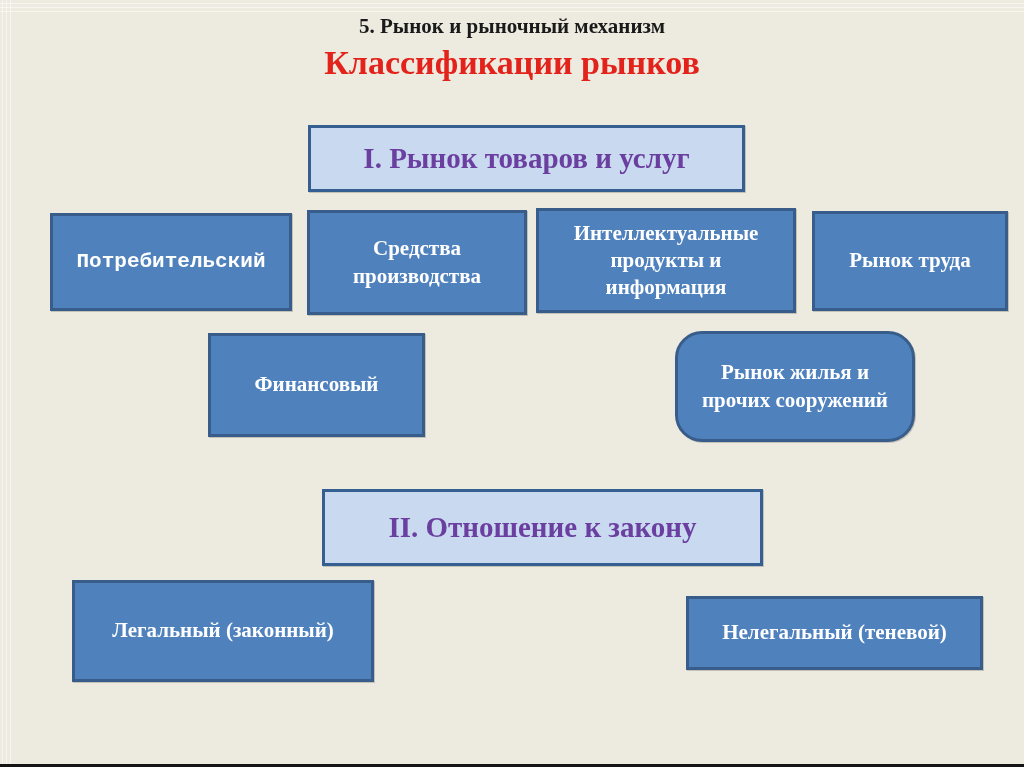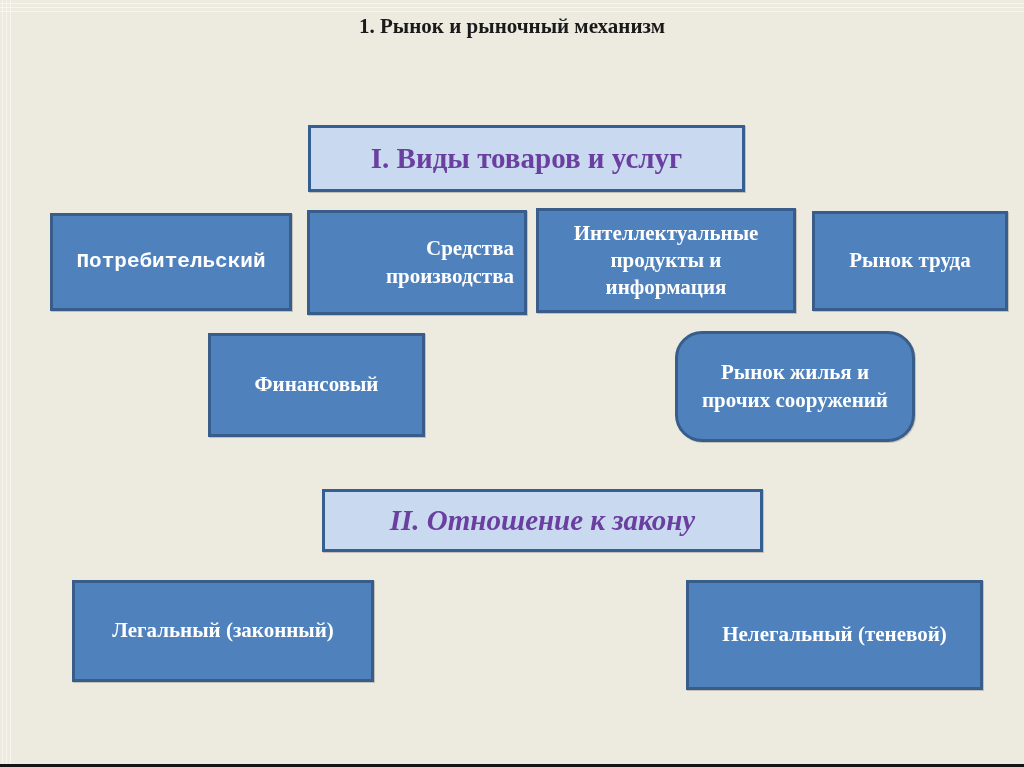--- a/index.html
+++ b/index.html
@@ -53,50 +53,51 @@
   .blue{
     background:var(--box-fill);
     border:3px solid var(--box-border);
     color:var(--box-text);
     font-size:21px;line-height:1.3;
     box-shadow:1px 1px 0 rgba(0,0,0,0.18);
   }
   
   #hdr1{left:308px;top:125px;width:437px;height:67px;}
   #b-consumer{left:50px;top:213px;width:242px;height:98px;font-family:Liberation Mono, monospace;}
-  #b-means{left:307px;top:210px;width:220px;height:105px;text-align:right;}
+  #b-means{left:307px;top:210px;width:220px;height:105px;}
   #b-intellectual{left:536px;top:208px;width:260px;height:105px;}
   #b-labor{left:812px;top:211px;width:196px;height:100px;}
   #b-financial{left:208px;top:333px;width:217px;height:104px;}
   #b-housing{left:675px;top:331px;width:240px;height:111px;border-radius:27px;}
   
-  #hdr2{left:322px;top:489px;width:441px;height:63px;font-style:italic;}
+  #hdr2{left:322px;top:489px;width:441px;height:77px;}
   #b-legal{left:72px;top:580px;width:302px;height:102px;}
-  #b-illegal{left:686px;top:580px;width:297px;height:110px;}
+  #b-illegal{left:686px;top:596px;width:297px;height:74px;}
 
   .bottom-bar{
     position:absolute;left:0;bottom:0;width:100%;height:3px;
     background:var(--bottom-bar);
   }
 </style>
 </head>
 <body>
 
 <div class="slide">
 
   <div class="guide-v gv1"></div>
   <div class="guide-v gv2"></div>
   <div class="guide-v gv3"></div>
   <div class="guide-h gh1"></div>
   <div class="guide-h gh2"></div>
   <div class="guide-h gh3"></div>
 
-  <div class="supertitle">1. Рынок и рыночный механизм</div>
+  <div class="supertitle">5. Рынок и рыночный механизм</div>
+  <div class="title">Классификации рынков</div>
 
-  <div class="box hdr" id="hdr1">I. Виды товаров и услуг</div>
+  <div class="box hdr" id="hdr1">I. Рынок товаров и услуг</div>
 
   <div class="box blue" id="b-consumer">Потребительский</div>
   <div class="box blue" id="b-means">Средства производства</div>
   <div class="box blue" id="b-intellectual">Интеллектуальные продукты и информация</div>
   <div class="box blue" id="b-financial">Финансовый</div>
   <div class="box blue" id="b-labor">Рынок труда</div>
   <div class="box blue" id="b-housing">Рынок жилья и прочих сооружений</div>
 
   <div class="box hdr" id="hdr2">II. Отношение к закону</div>
 

